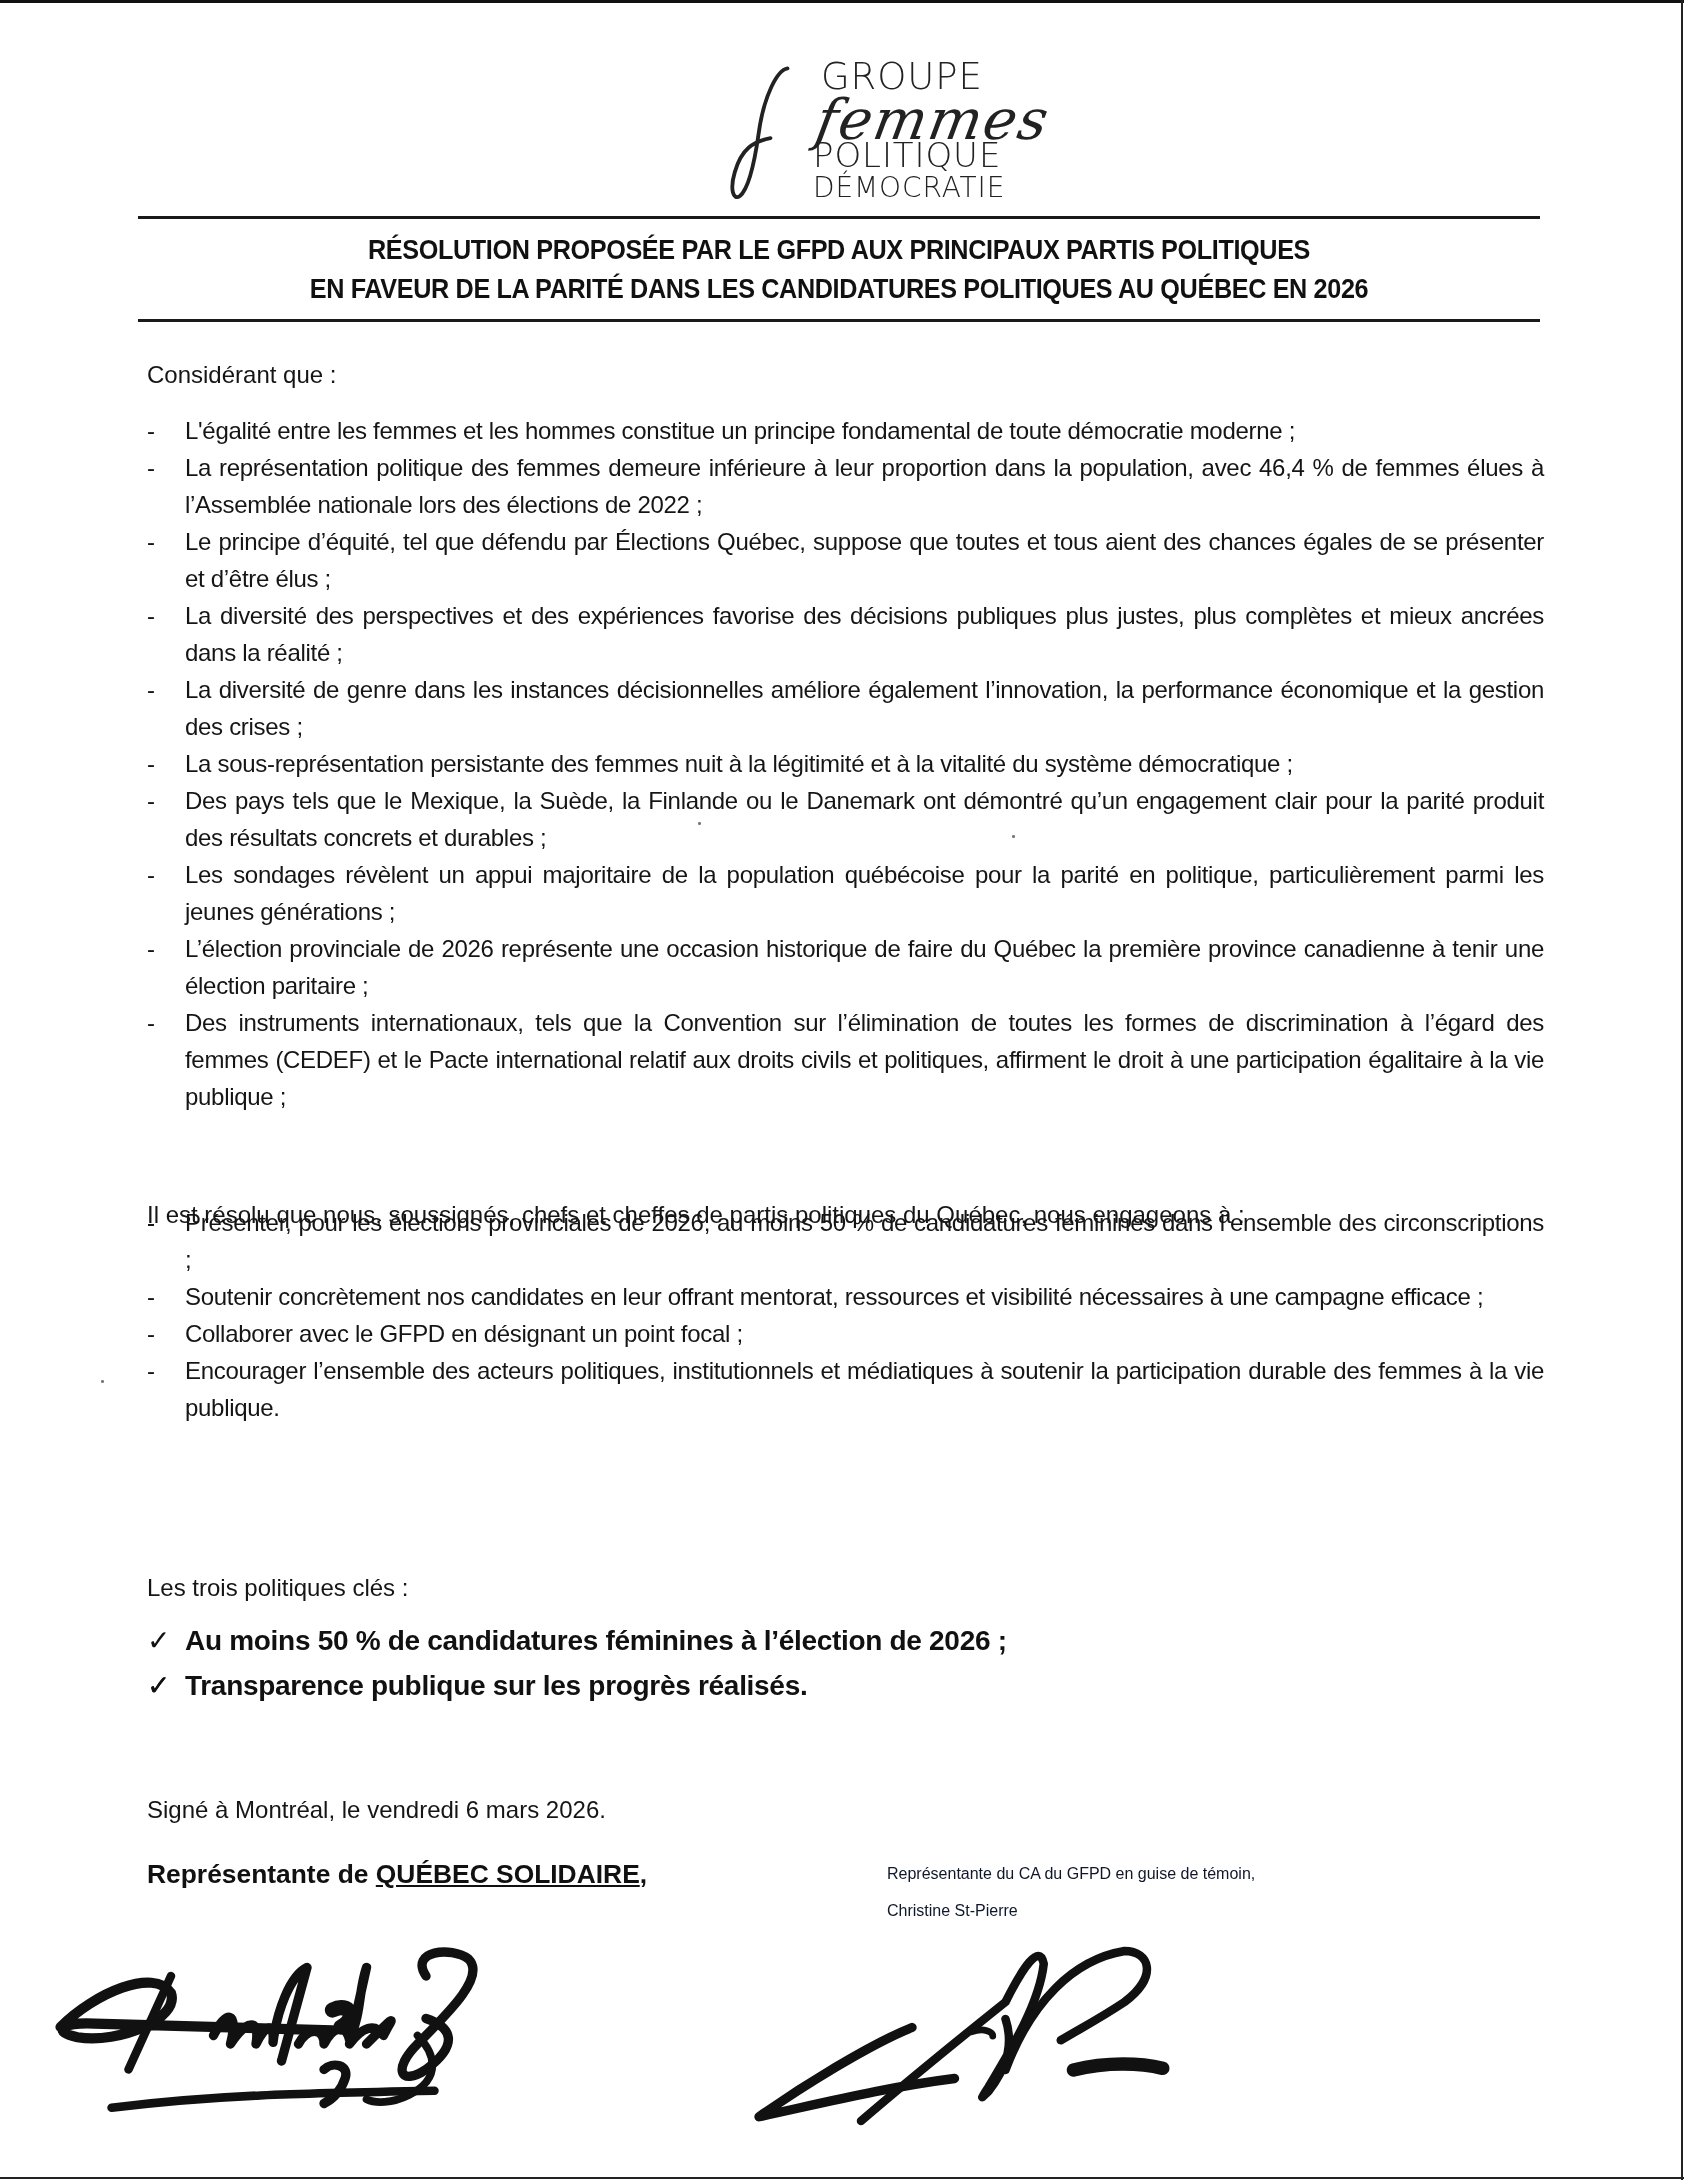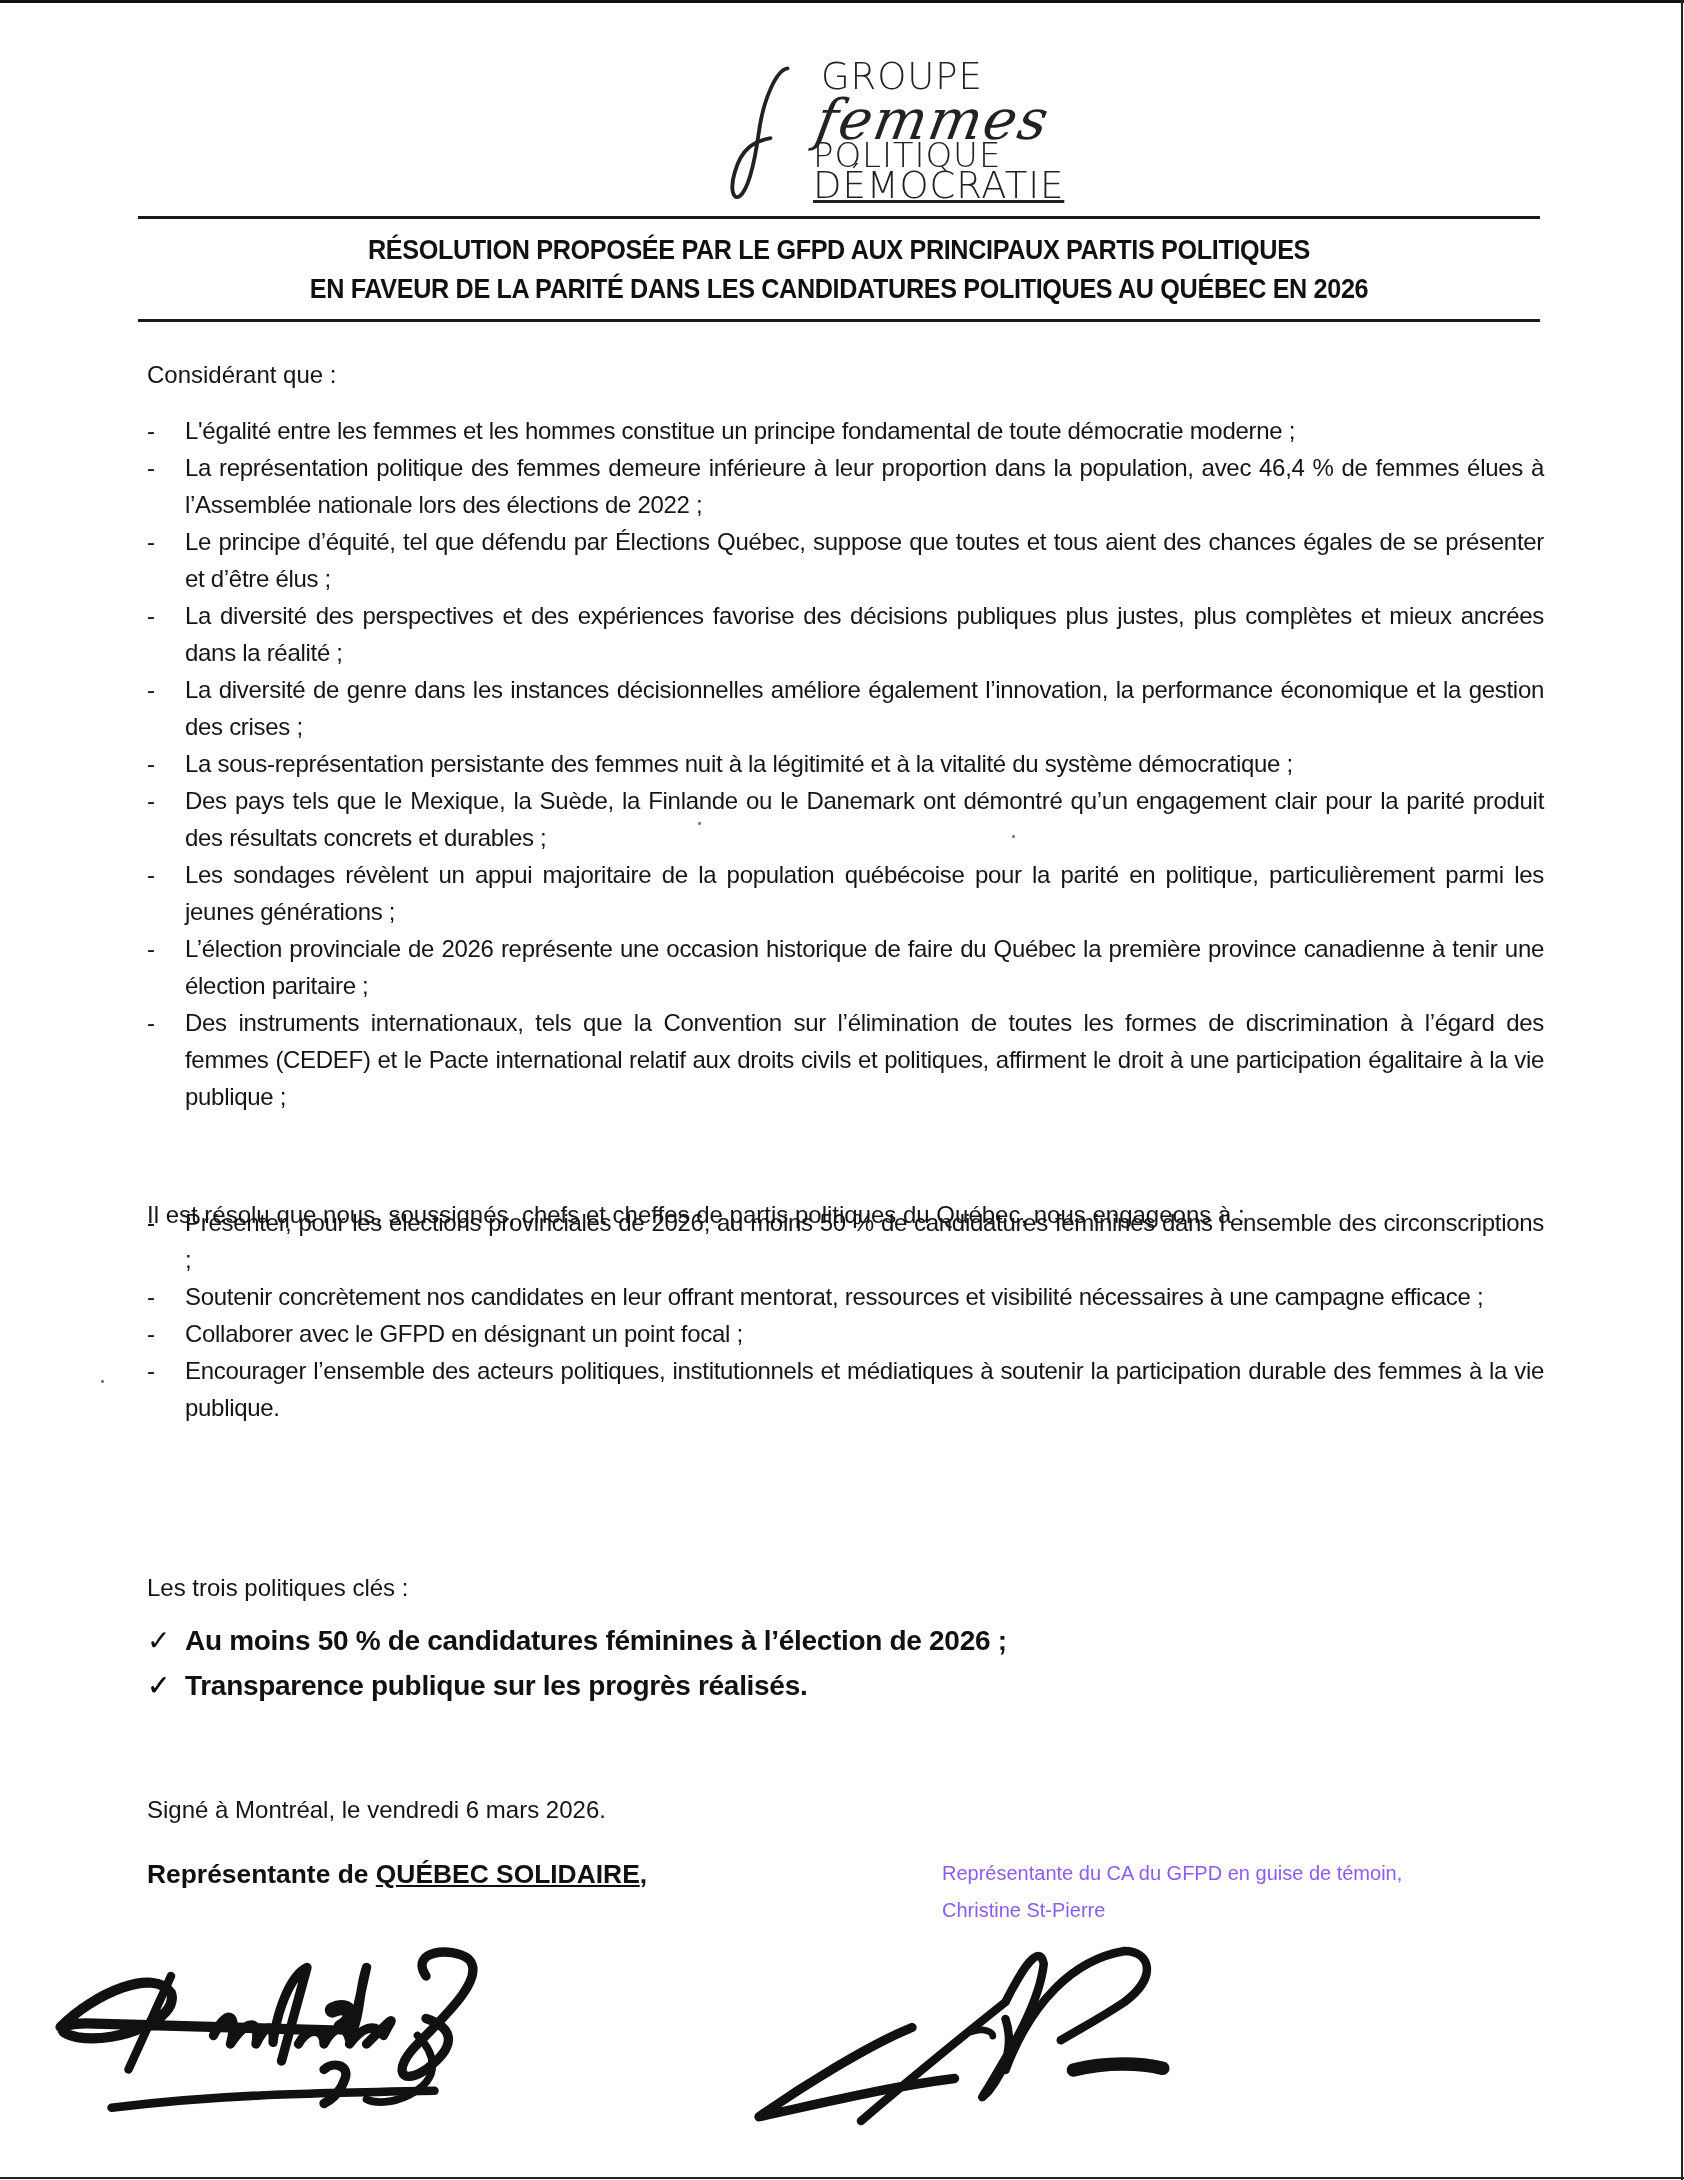--- a/index.html
+++ b/index.html
@@ -9,21 +9,21 @@
     }
     .page-border-top { position: absolute; left: 0; top: 0; width: 1685px; height: 3.4px; background: #111; }
     .page-border-right { position: absolute; right: 1.7px; top: 0; width: 2.6px; height: 2181px; background: #222; }
     .page-border-bottom { position: absolute; left: 0; bottom: 1.7px; width: 1685px; height: 2.6px; background: #222; }
 
     
     .logo { position: absolute; left: 728px; top: 53px; width: 281px; height: 145px; }
     .logo .line { position: absolute; left: 85px; font-family: "DejaVu Sans", sans-serif; font-weight: 300; color: #222; letter-spacing: 0.9px; }
     .logo .groupe { top: 1.7px; font-size: 37px; margin-left: 8px; }
     .logo .politique { top: 82px; font-size: 34px; }
-    .logo .democratie { top: 111px; font-size: 37px; text-decoration: underline; }
+    .logo .democratie { top: 118px; font-size: 28px; }
     .logo .script {
       position: absolute; left: 17px; top: 25.6px; font-family: "DejaVu Serif", serif; font-style: italic;
       font-size: 56px; color: #222; letter-spacing: 1.7px; transform: skewX(-10deg);
     }
     .logo .f-loop { position: absolute; left: 0; top: 0; }
 
     
     .rule { position: absolute; left: 138px; width: 1402px; height: 2.6px; background: #1a1a1a; }
     .rule-top { top: 216px; }
     .rule-bottom { top: 319px; }
@@ -49,22 +49,22 @@
     .key-intro { top: 1569px; }
     .key-list { position: absolute; left: 147px; top: 1618px; margin: 0; padding: 0; list-style: none;
       font-family: "Liberation Sans", sans-serif; font-weight: bold; font-size: 28px; line-height: 45px; color: #111; }
     .key-list li { position: relative; padding-left: 38px; letter-spacing: -0.3px; }
     .key-list li .check { position: absolute; left: 0; top: 0; font-weight: normal; }
     .signed { top: 1791px; font-size: 24px; }
 
     .sig-left-title { position: absolute; left: 147px; top: 1855px; font-family: "Liberation Sans", sans-serif;
       font-weight: bold; font-size: 26.4px; line-height: 39px; color: #111; }
     .sig-left-title .party { text-decoration: underline; }
-    .sig-right-title { position: absolute; left: 942px; top: 1855px; font-family: "Liberation Sans", sans-serif;
-      font-size: 20px; line-height: 37px; color: #8b5cf6; }
+    .sig-right-title { position: absolute; left: 887px; top: 1855px; font-family: "Liberation Sans", sans-serif;
+      font-size: 16px; line-height: 37px; color: #0f172a; }
 
     .signature { position: absolute; }
     .sig-left { left: 43px; top: 1942px; width: 647px; height: 187px; }
     .sig-right { left: 750px; top: 1917px; width: 698px; height: 221px; }
     .speck { position: absolute; width: 2.6px; height: 2.6px; background: #777; border-radius: 50%; }
   </style>
 </head>
 <body>
 
 <div class="page-border-top"></div>

